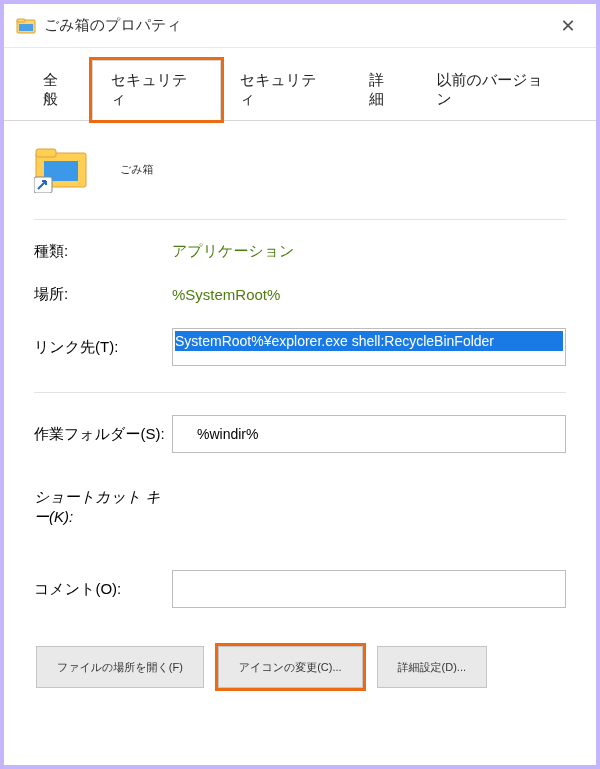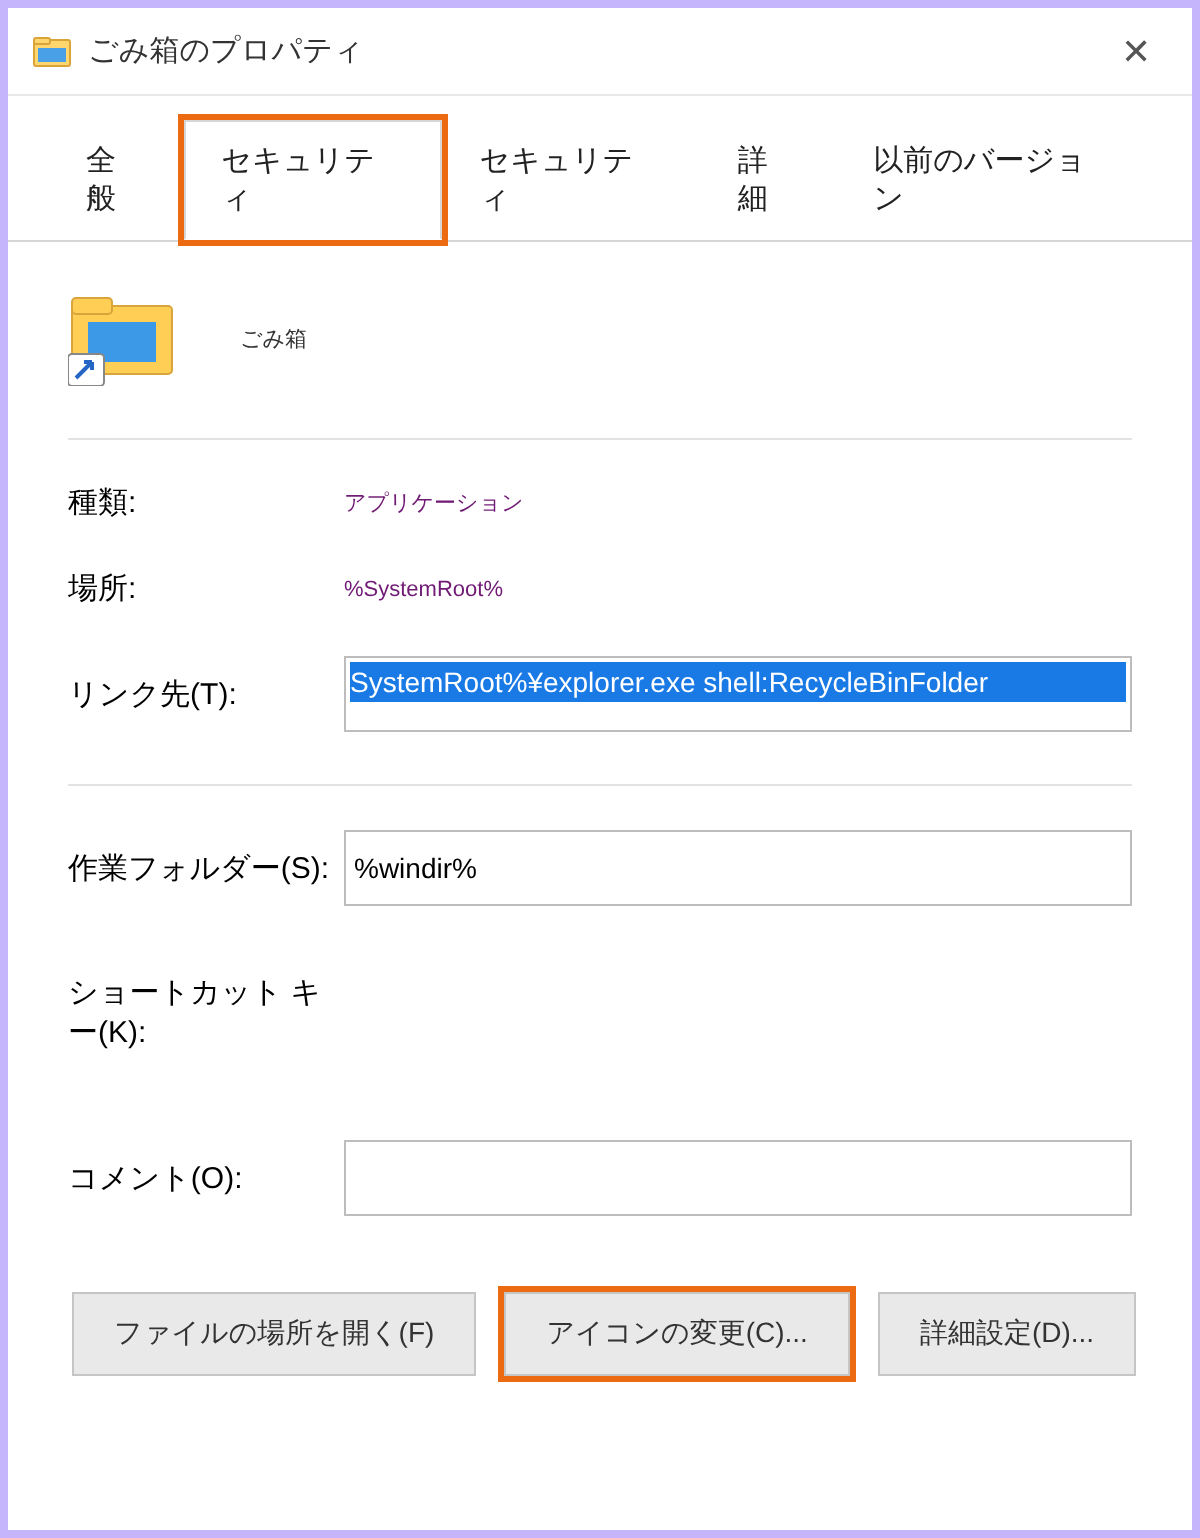--- a/index.html
+++ b/index.html
@@ -75,30 +75,30 @@
       display: flex;
       align-items: center;
       padding: 12px 0;
     }
     .info-label {
       width: 138px;
       font-size: 15px;
       color: #000000;
     }
     .info-val {
-      font-size: 11px;
-      color: #701a75;
+      font-size: 15px;
+      color: #4d7c0f;
     }
     .sep { height: 1px; background: #e2e2e2; margin: 6px 0 10px; }
     .field-sep { height: 10px; }
     .txt {
       flex: 1;
       height: 38px;
       border: 1px solid #bdbdbd;
-      padding: 0 4px;
+      padding: 0 24px;
       font-size: 14px;
       font-family: inherit;
       background: #fff;
     }
     .selected-inner {
       background: #197ae6;
       color: #fff;
       padding: 2px 0;
       display: inline-block;
       width: 100%;
@@ -122,21 +122,21 @@
       display: flex;
       gap: 14px;
       margin-top: 26px;
       padding: 0 2px;
     }
     .btn {
       height: 42px;
       padding: 16px 20px;
       background: #e9e9e9;
       border: 1px solid #c5c5c5;
-      font-size: 14px;
+      font-size: 11px;
       display: flex; align-items: center; justify-content: center;
       cursor: pointer;
       white-space: nowrap;
     }
     .btn.highlight {
       outline: 3px solid #ec6a12;
     }
   </style>
 </head>
 <body>
@@ -199,21 +199,21 @@
     </div>
 
     <div class="sep" style="margin-top:14px;"></div>
 
     <div class="info-row">
       <span class="info-label">作業フォルダー(S):</span>
       <input class="txt" value="%windir%" style="">
     </div>
     <div class="field-sep"></div>
     <div class="info-row">
-      <span class="info-label" style="line-height:1.3;">ショートカット キー(K):</span>
+      <span class="info-label" style="line-height:1.3;font-style:italic;">ショートカット キー(K):</span>
     </div>
     <div class="field-sep"></div>
     <div class="field-sep"></div>
     <div class="info-row">
       <span class="info-label">コメント(O):</span>
       <input class="txt" value="" style="">
     </div>
 
     <div class="btnrow">
       <div class="btn">ファイルの場所を開く(F)</div>

